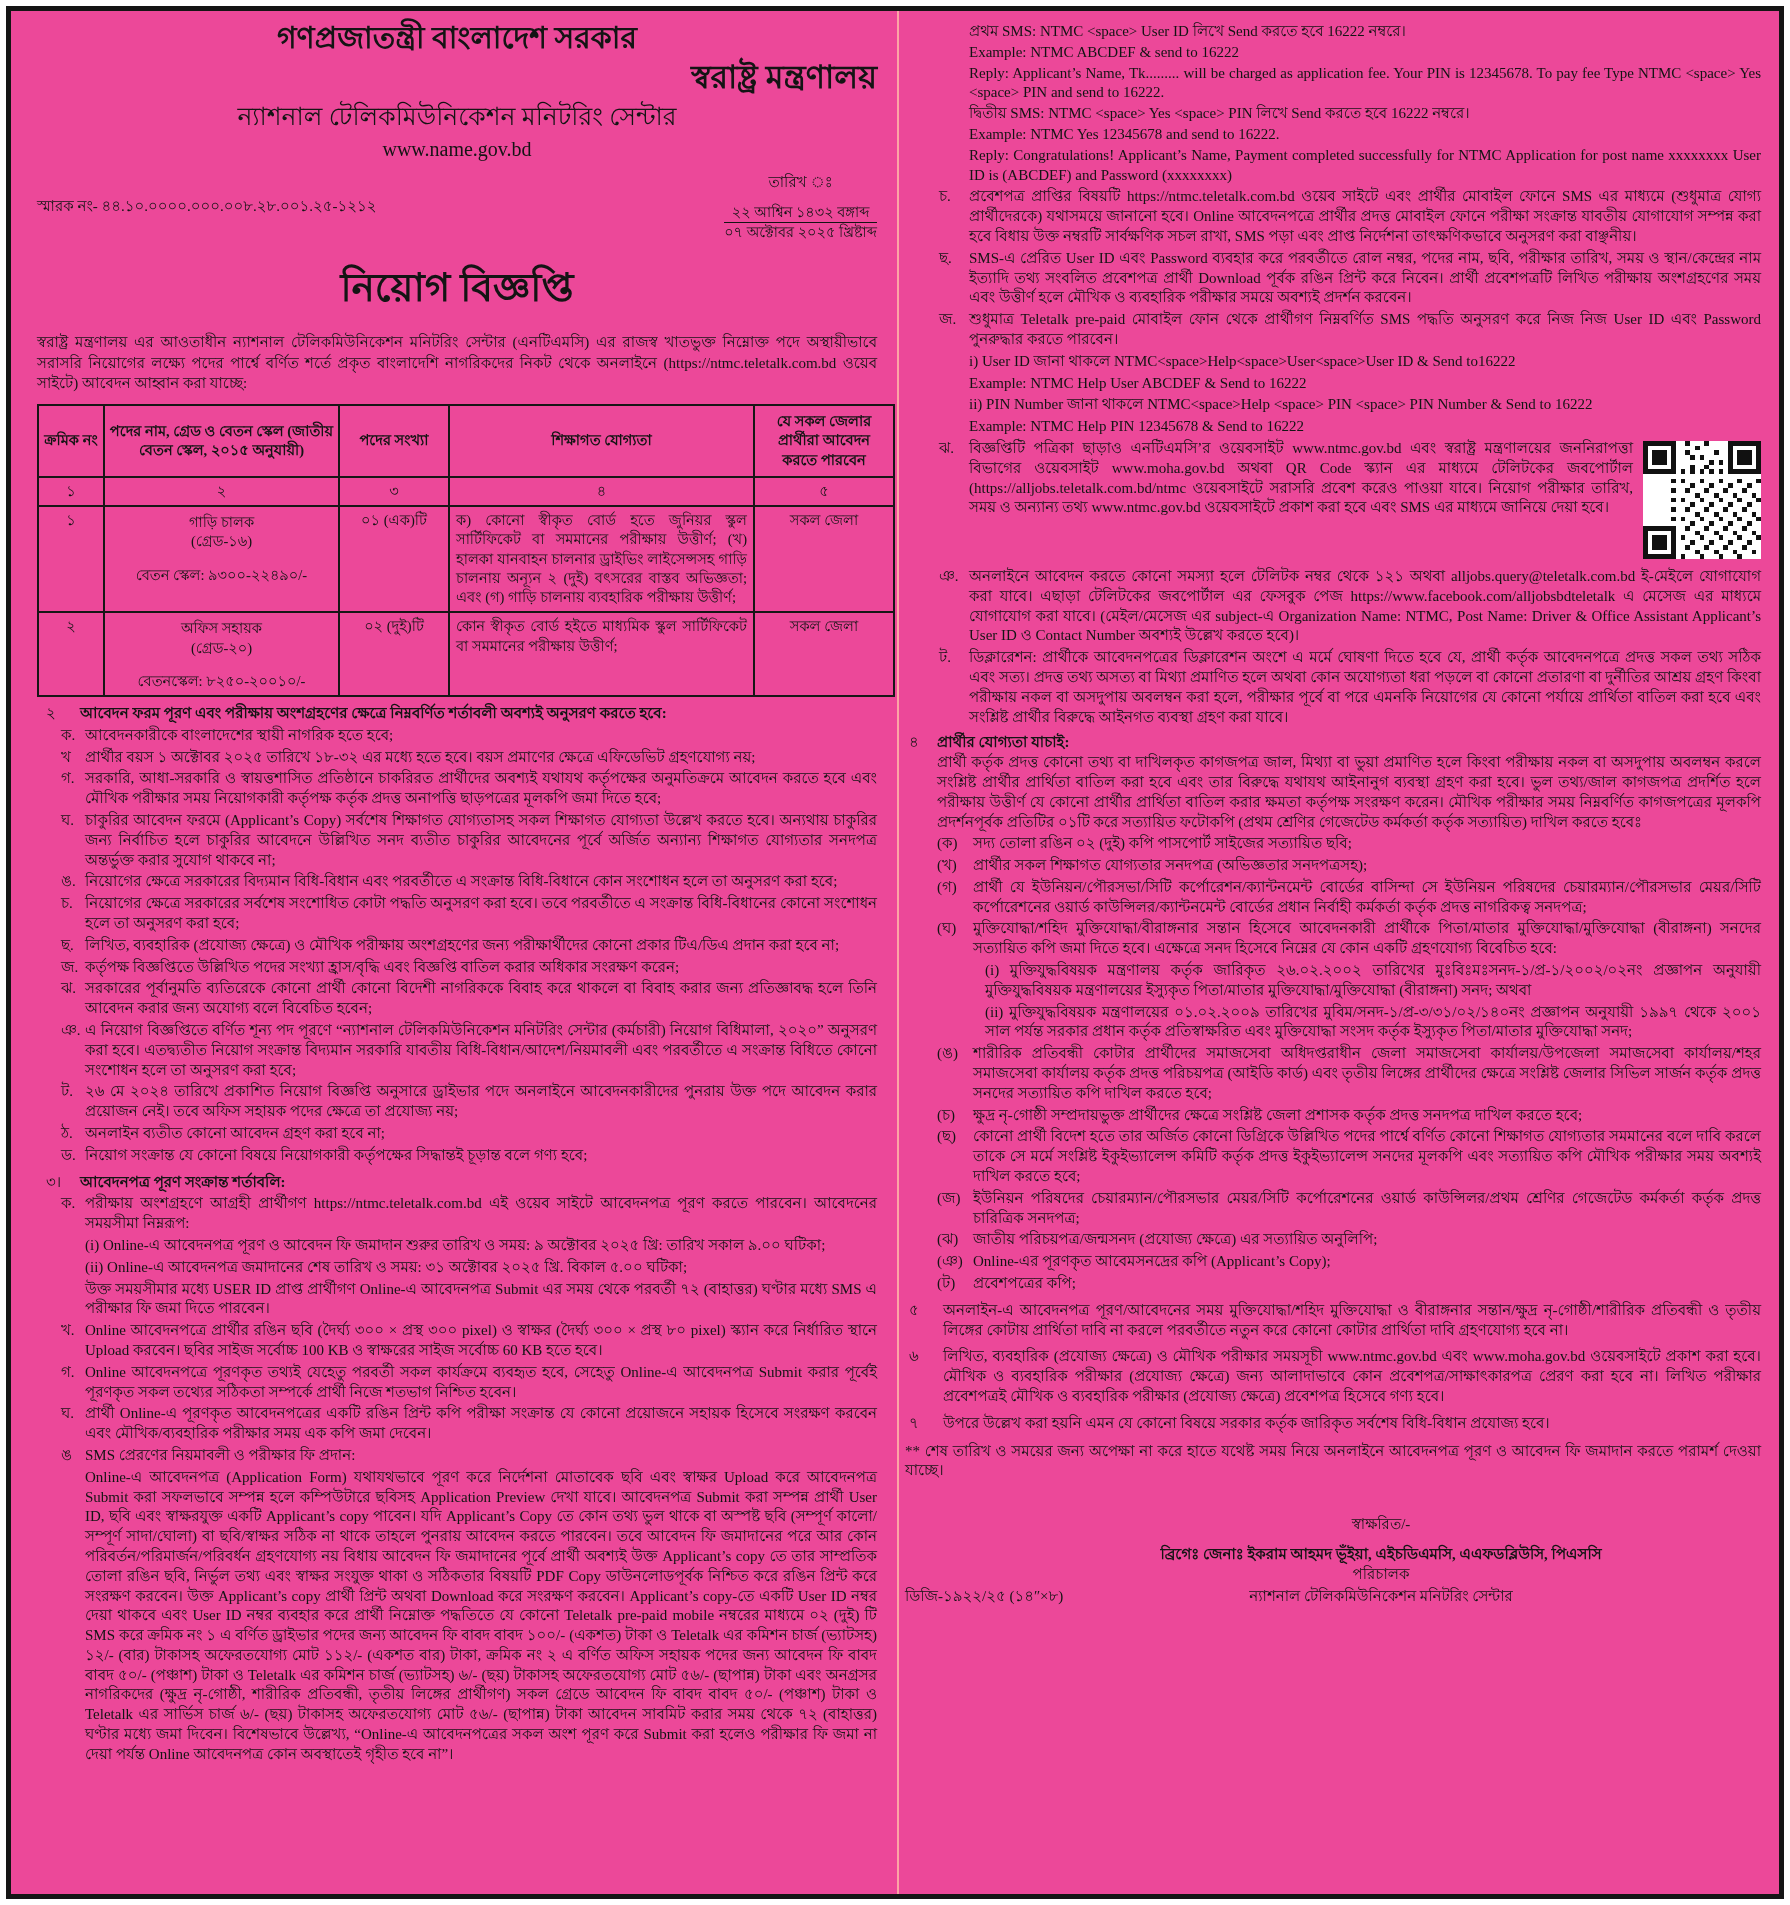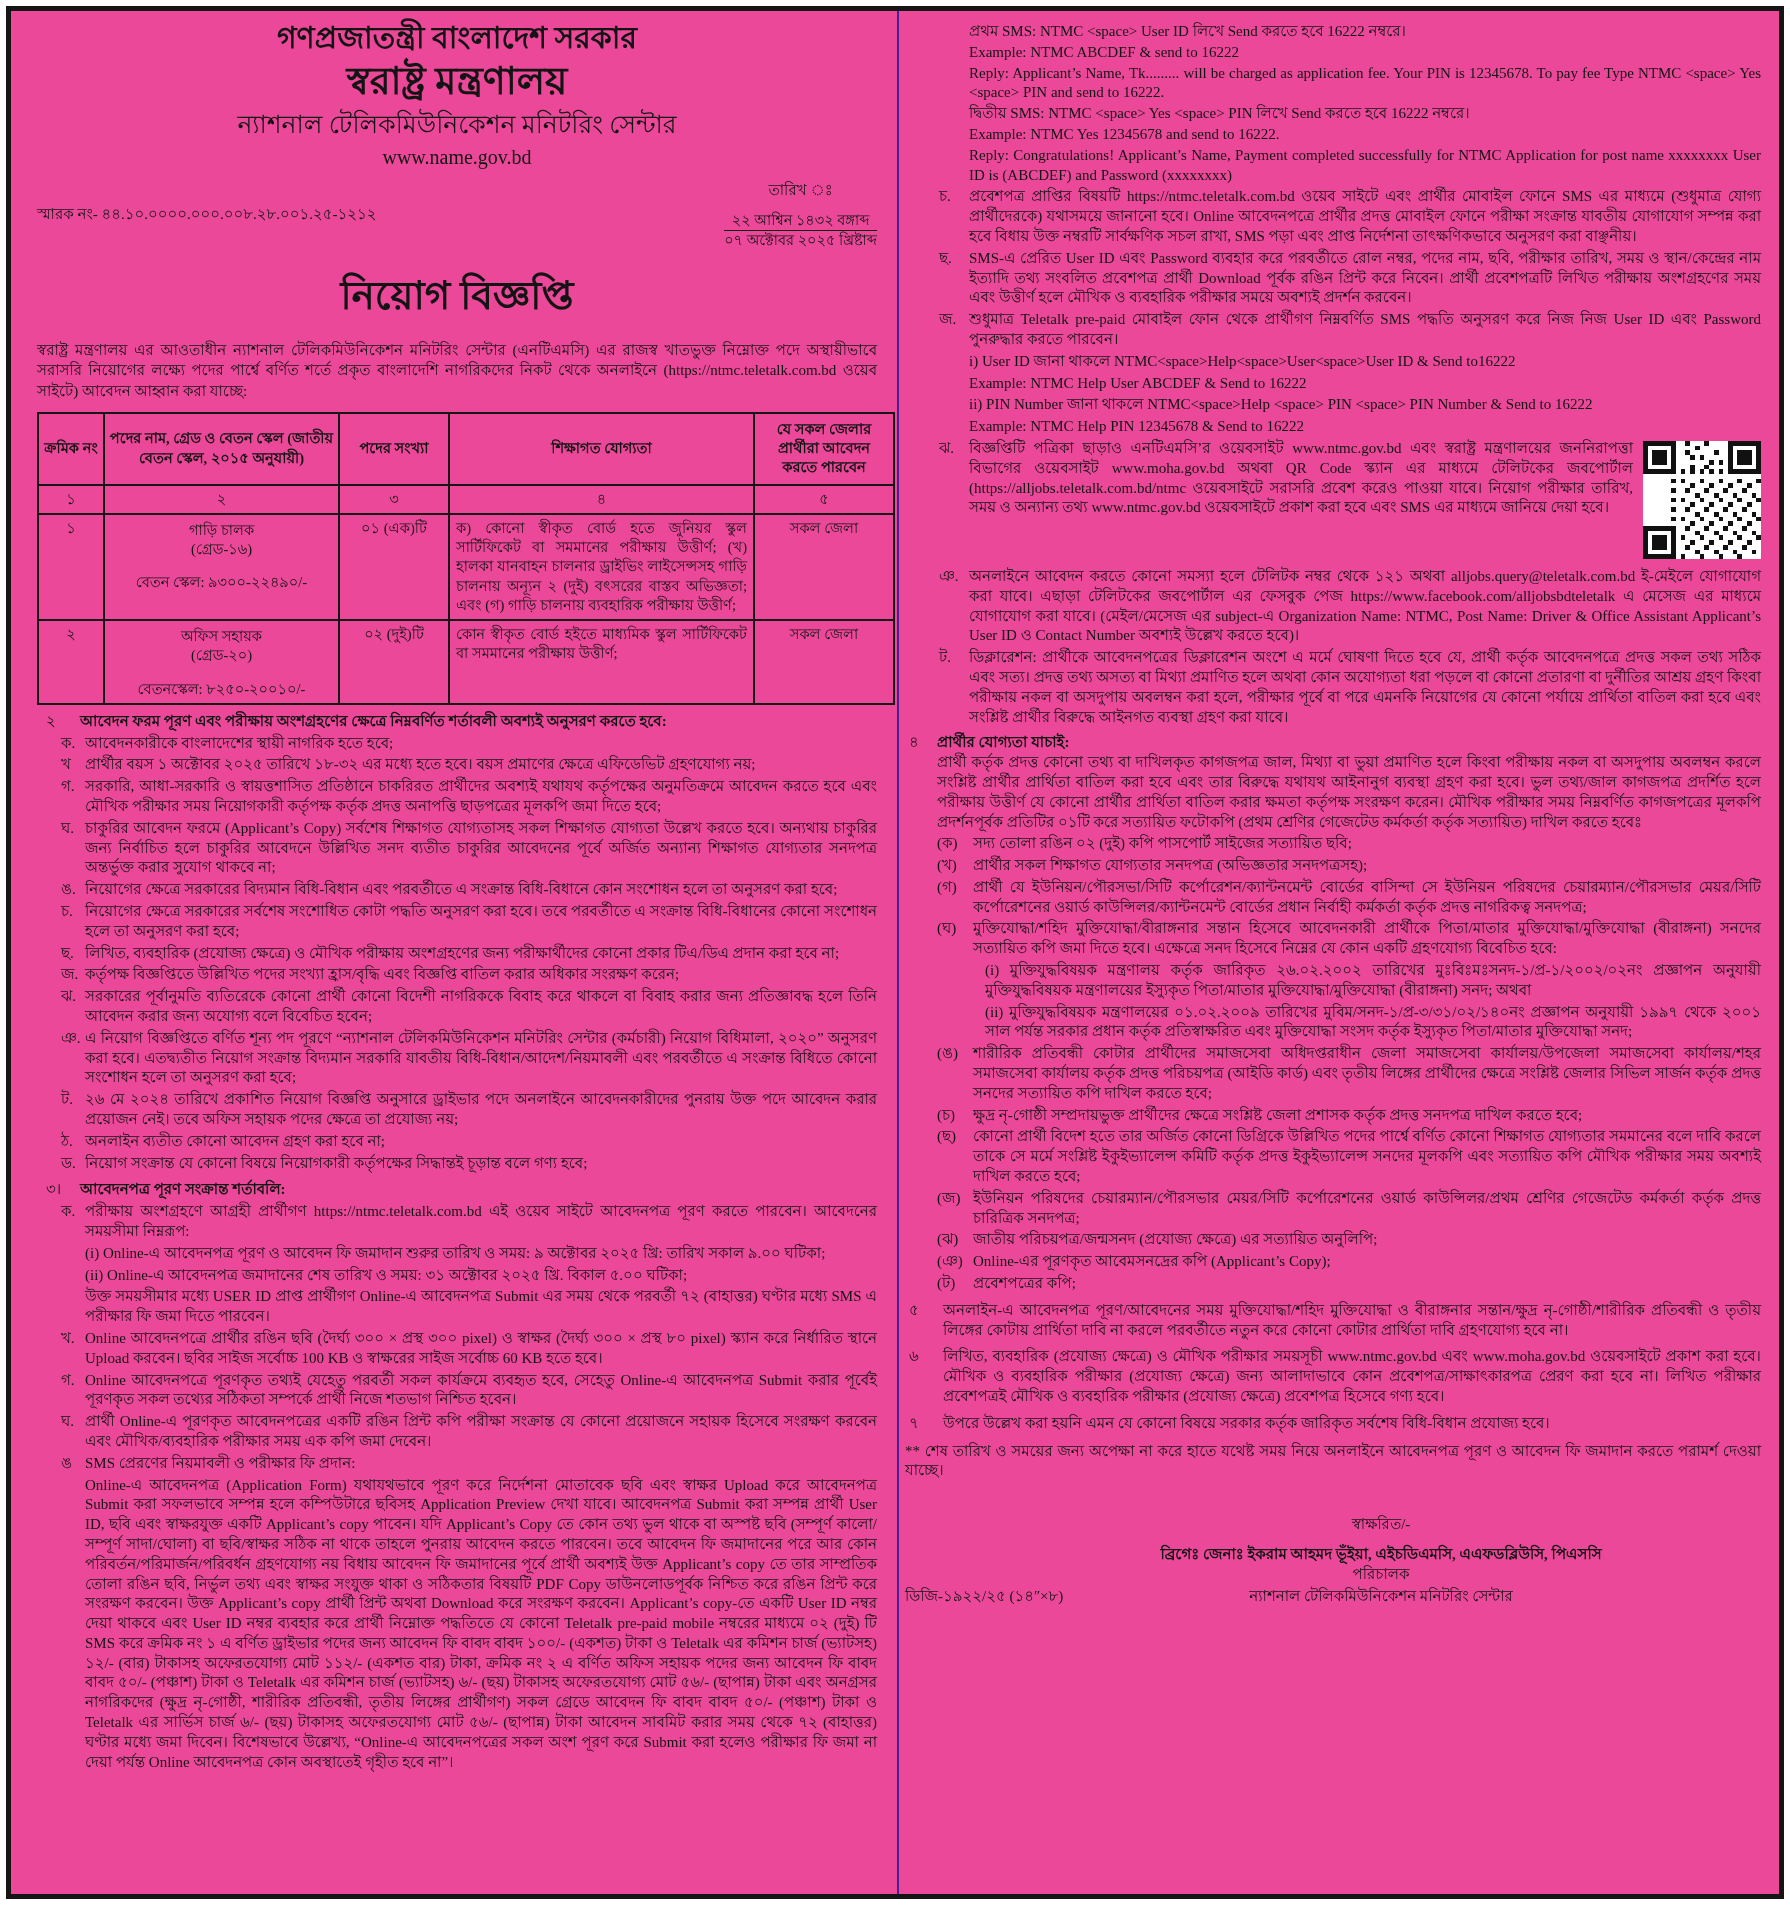--- a/index.html
+++ b/index.html
@@ -1,26 +1,26 @@
 <!DOCTYPE html>
 <html><head>
 <meta charset="utf-8">
 <style>
   html,body{margin:0;padding:0;background:#e8e8e8;}
   .paper{position:relative;width:1790px;height:1905px;background:#ffffff;box-sizing:border-box;
          font-family:"Liberation Serif","DejaVu Serif",serif;color:#141414;overflow:hidden;}
   .frame{position:absolute;inset:6px;border:5px solid #151515;box-sizing:border-box;display:flex;overflow:hidden;background:#ec4899;}
   .col-l{width:886px;box-sizing:border-box;padding:8px 20px 4px 26px;overflow:hidden;position:relative;z-index:1;}
-  .col-r{flex:1;box-sizing:border-box;border-left:2px solid #4c1d95;padding:10px 18px 4px 6px;overflow:hidden;position:relative;z-index:1;}
+  .col-r{flex:1;box-sizing:border-box;border-left:2px solid #fca5a5;padding:10px 18px 4px 6px;overflow:hidden;position:relative;z-index:1;}
   .wm{position:absolute;z-index:0;left:520px;top:640px;font-size:290px;font-weight:bold;
       color:rgba(90,90,90,0.12);transform:rotate(-8deg);white-space:nowrap;pointer-events:none;user-select:none;}
   
   .hdr{text-align:center;}
   .h-gov{font-size:30px;font-weight:bold;line-height:1.25;}
-  .h-min{font-size:38px;font-weight:bold;line-height:1.3;}
+  .h-min{font-size:32px;font-weight:bold;line-height:1.3;text-align:right;}
   .h-org{font-size:25px;line-height:1.35;margin-top:2px;}
   .h-web{font-size:20px;line-height:1.3;margin-top:2px;}
   .memo-row{display:flex;justify-content:space-between;align-items:center;margin-top:8px;font-size:15px;}
   .datewrap{display:flex;align-items:center;gap:8px;flex-direction:column;}
   .datefrac{display:inline-block;text-align:center;font-size:14.5px;line-height:1.35;}
   .datefrac .top{border-bottom:1.6px solid #141414;padding:0 4px;}
   .h-title{font-size:39px;font-weight:bold;text-align:center;margin:14px 0 10px;}
   .intro{font-size:15px;line-height:1.38;text-align:justify;}
   
   table.vac{border-collapse:collapse;margin-top:10px;width:100%;table-layout:fixed;}

